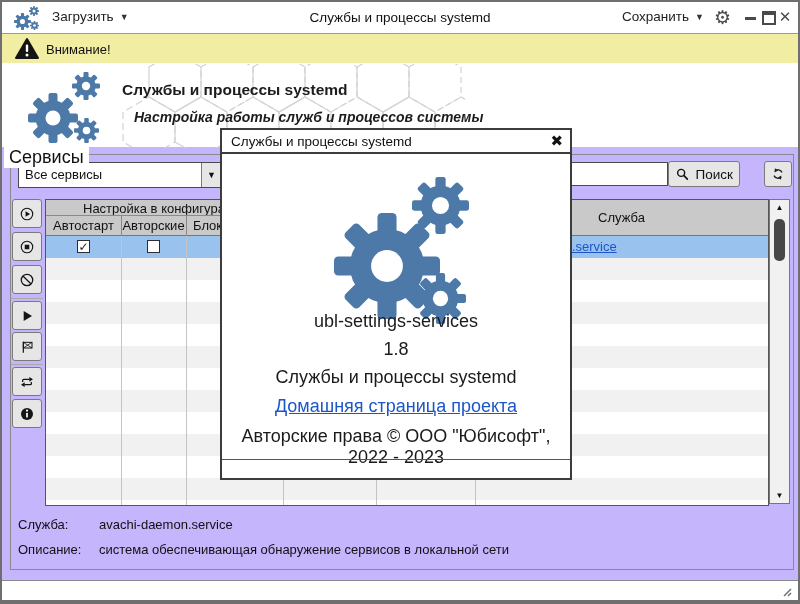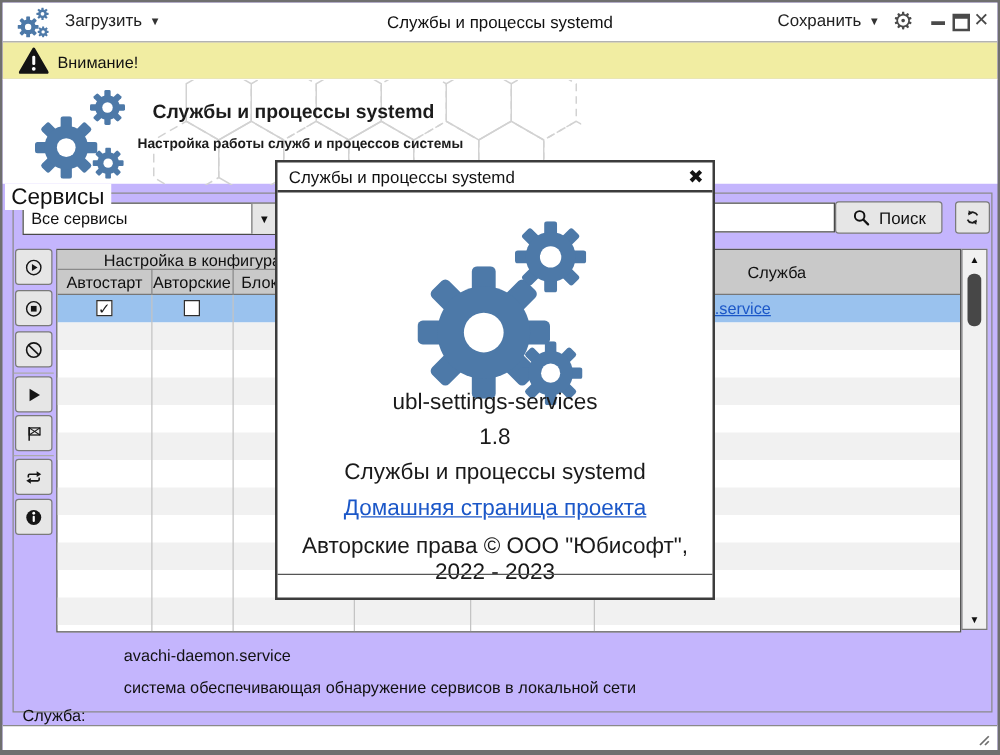--- a/index.html
+++ b/index.html
@@ -20,33 +20,33 @@
   .gears{position:absolute;}
   .gears svg{position:absolute;}
   
   .warnbar{position:absolute;left:0;top:32px;width:100%;height:29px;background:#f1eda2;border-bottom:1px solid #b9b48a;}
   .warn-icon{position:absolute;left:13px;top:3px;}
   .warn-text{position:absolute;left:44px;top:8px;font-size:13px;color:#111;}
   
   .banner{position:absolute;left:0;top:61px;width:100%;height:84px;background:#fff;}
   .hexes{position:absolute;left:113px;top:1px;}
   .banner-title{position:absolute;left:120px;top:18px;font-size:15.5px;font-weight:bold;color:#1c1c1c;}
-  .banner-sub{position:absolute;left:108px;top:46px;font-size:11px;font-weight:bold;color:#1c1c1c;}
+  .banner-sub{position:absolute;left:132px;top:46px;font-size:14px;font-weight:bold;color:#1c1c1c;font-style:italic;}
   
   .groupbox{position:absolute;left:8px;top:152px;width:782px;height:414px;border:1px solid #8a8a8a;}
   .group-label{position:absolute;left:2px;top:145px;background:#fff;padding:0 5px;font-size:18px;z-index:2;}
   
   .combo{position:absolute;left:16px;top:160px;width:202px;height:24px;border:1px solid #4a4a4a;background:#fff;}
   .combo-text{position:absolute;left:6px;top:4px;font-size:13px;}
   .combo-arrow{position:absolute;right:0;top:0;width:19px;height:100%;background:#e6e6e6;border-left:1px solid #7a7a7a;
                text-align:center;font-size:9px;line-height:24px;color:#111;}
   .search-input{position:absolute;left:224px;top:160px;width:432px;height:22px;border:1px solid #4a4a4a;
                 font-size:13px;padding:0 4px;outline:none;}
   .btn{background:#e6e6e6;border:1px solid #7a7a7a;border-radius:3px;}
-  .search-btn{position:absolute;left:666px;top:159px;width:86px;height:26px;font-size:13.5px;color:#111;
+  .search-btn{position:absolute;left:666px;top:159px;width:72px;height:26px;font-size:13.5px;color:#111;
               display:flex;align-items:center;justify-content:center;gap:5px;}
   .refresh-btn{position:absolute;left:762px;top:159px;width:28px;height:26px;display:flex;align-items:center;justify-content:center;}
   
   .toolbar-btn{position:absolute;left:10px;width:30px;height:29px;display:flex;align-items:center;justify-content:center;}
   .tb-sep{position:absolute;left:9px;width:32px;height:0;border-top:1px solid #aaa;}
   
   .table{position:absolute;left:43px;top:197px;width:722px;height:305px;border:1px solid #555;background:#fff;overflow:hidden;}
   .thead{position:absolute;left:0;top:0;width:100%;height:36px;background:#c9c9c9;border-bottom:1px solid #777;box-sizing:border-box;}
   .th-text{position:absolute;font-size:13px;color:#111;}
   .hline{position:absolute;background:#8a8a8a;height:1px;}
@@ -57,21 +57,21 @@
   .row-alt{background:#f1f1f1;}
   .rows{position:absolute;left:0;top:36px;width:100%;}
   .checkbox{position:absolute;top:4px;width:13px;height:13px;border:1.5px solid #2e2e2e;background:#fff;
             font-size:12px;line-height:12px;text-align:center;color:#1a1a1a;box-sizing:border-box;}
   .svc-link{position:absolute;left:437px;top:3px;color:#1b57c8;text-decoration:underline;font-size:13px;}
   
   .scrollbar{position:absolute;left:767px;top:197px;width:21px;height:305px;border:1px solid #777;background:#f1f1f1;box-sizing:border-box;}
   .sb-btn{position:absolute;left:0;width:100%;height:15px;text-align:center;font-size:8px;color:#111;line-height:15px;}
   .sb-thumb{position:absolute;left:4px;top:19px;width:11px;height:42px;background:#474747;border-radius:5px;}
   
-  .dt-label{position:absolute;left:16px;font-size:13px;color:#111;margin-top:48px;}
+  .dt-label{position:absolute;left:16px;font-size:13px;color:#111;}
   .dt-value{position:absolute;left:97px;font-size:13px;color:#111;}
   
   .statusbar{position:absolute;left:0;top:578px;width:100%;height:20px;background:#fff;border-top:1px solid #8a8a8a;}
   .grip{position:absolute;right:6px;top:4px;}
   
   .dialog{position:absolute;left:218px;top:126px;width:352px;height:352px;background:#fff;border:2px solid #3c3c3c;
           box-sizing:border-box;z-index:10;}
   .dlg-titlebar{position:absolute;left:0;top:0;width:100%;height:22px;border-bottom:2px solid #3c3c3c;}
   .dlg-title{position:absolute;left:9px;top:4px;font-size:13.5px;}
   .dlg-close{position:absolute;right:7px;top:2px;font-size:15px;font-weight:bold;color:#111;}

